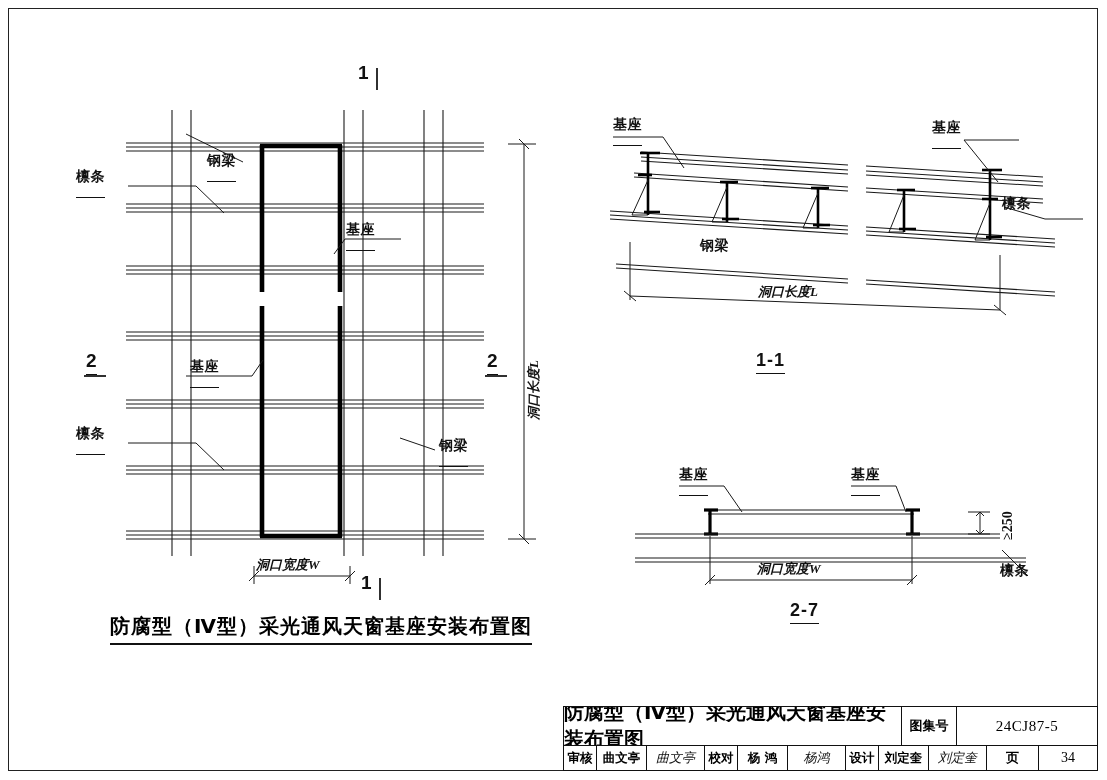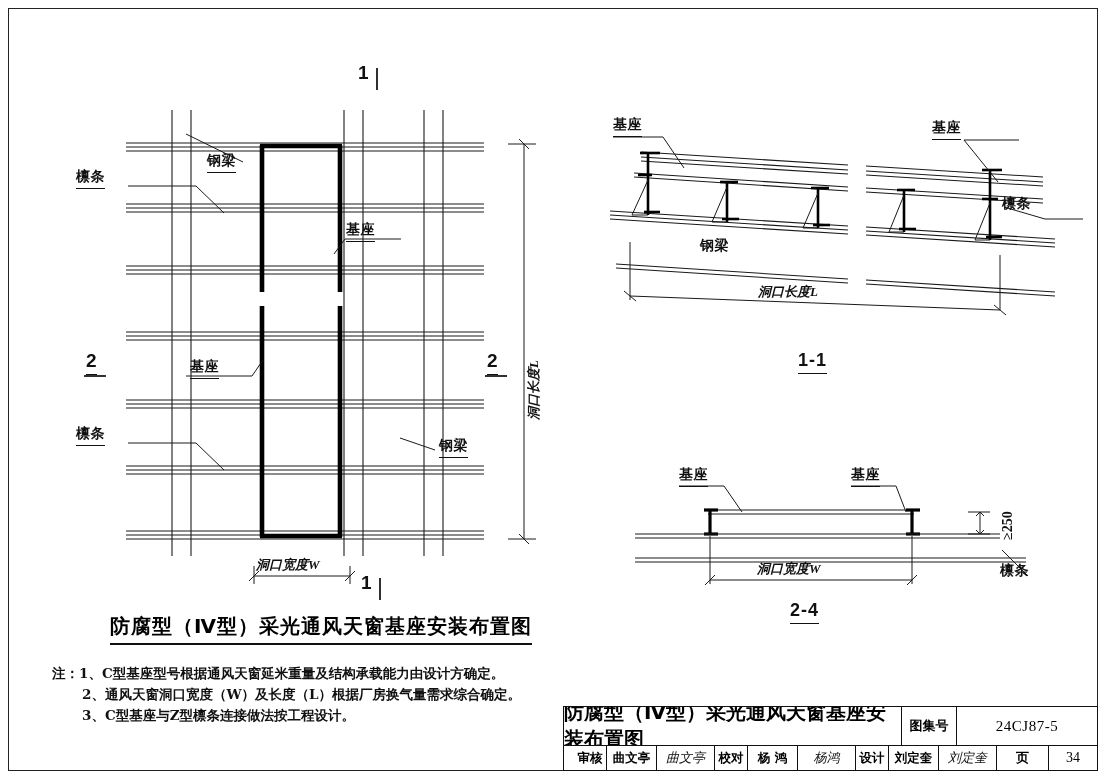--- a/index.html
+++ b/index.html
@@ -18,21 +18,21 @@
     position:absolute;left:8px;top:8px;width:1090px;height:763px;
     border:1.6px solid #222;
     box-sizing:border-box;
   }
   svg{position:absolute;left:0;top:0;}
   .txt{position:absolute;white-space:nowrap;color:#111;}
   .cjk{font-family:"DejaVu Sans","Liberation Sans",sans-serif;font-weight:700;}
 
   
   .lbl{font-size:14px;font-weight:700;letter-spacing:.5px;}
-  .lbl-u{border-bottom:1.4px solid #111;padding-bottom:2px;}
+  .lbl-u{border-bottom:1.4px solid #111;padding-bottom:11px;}
 
   .secnum{font-size:19px;font-weight:700;font-family:"Liberation Sans","DejaVu Sans",sans-serif;}
   .secnum-u{border-bottom:1.6px solid #111;padding-bottom:2px;}
 
   .dimtxt{font-size:13px;font-style:italic;font-weight:700;}
 
   .viewtag{font-size:18px;font-weight:700;font-family:"Liberation Sans","DejaVu Sans",sans-serif;
            border-bottom:1.8px solid #111;padding-bottom:2px;letter-spacing:1px;}
 
   
@@ -44,21 +44,21 @@
 
   
   .notes{position:absolute;left:52px;top:663px;width:500px;}
   .noteline{font-size:13.5px;font-weight:700;color:#111;line-height:21px;white-space:nowrap;
             font-family:"DejaVu Serif","Liberation Serif",serif;}
 
   
   .tb{position:absolute;left:563px;top:706px;width:535px;height:65px;
       border:1.8px solid #111;box-sizing:border-box;display:flex;flex-direction:column;}
   .tb-row1{display:flex;height:38px;border-bottom:1.4px solid #111;}
-  .tb-row2{display:flex;height:25px;margin-left:10px;}
+  .tb-row2{display:flex;height:25px;}
   .tb-cell{display:flex;align-items:center;justify-content:center;
            border-right:1.4px solid #111;box-sizing:border-box;overflow:hidden;}
   .tb-cell:last-child{border-right:none;}
   .tb-title{flex:0 0 338px;font-size:20px;font-weight:700;letter-spacing:0px;
             font-family:"DejaVu Sans","Liberation Sans",sans-serif;color:#000;}
   .tb-key{flex:0 0 55px;font-size:13px;font-weight:700;font-family:"DejaVu Serif","Liberation Serif",serif;text-align:right;}
   .tb-val{flex:1 1 auto;font-size:15px;font-family:"Liberation Serif","DejaVu Serif",serif;letter-spacing:.5px;}
   .r2-lab{flex:0 0 33px;font-size:12.5px;font-weight:700;font-family:"DejaVu Serif","Liberation Serif",serif;}
   .r2-nm{flex:0 0 50px;font-size:12.5px;font-weight:700;font-family:"DejaVu Serif","Liberation Serif",serif;}
   .r2-sig{flex:0 0 58px;font-size:13px;font-style:italic;font-family:"DejaVu Serif","Liberation Serif",serif;
@@ -283,42 +283,31 @@
   <div class="txt lbl cjk lbl-u" style="left:439px;top:437px;">钢梁</div>
 
   <div class="txt dimtxt" style="left:256px;top:556px;">洞口宽度W</div>
   <div class="txt dimtxt vert" style="left:525px;top:420px;">洞口长度L</div>
 
   <div class="txt lbl cjk lbl-u" style="left:613px;top:116px;">基座</div>
   <div class="txt lbl cjk lbl-u" style="left:932px;top:119px;">基座</div>
   <div class="txt lbl cjk" style="left:700px;top:237px;">钢梁</div>
   <div class="txt lbl cjk" style="left:1002px;top:195px;">檩条</div>
   <div class="txt dimtxt" style="left:758px;top:283px;">洞口长度L</div>
-  <div class="txt viewtag" style="left:798px;top:350px;">1-1</div>
+  <div class="txt viewtag" style="left:756px;top:350px;">1-1</div>
 
   <div class="txt lbl cjk lbl-u" style="left:679px;top:466px;">基座</div>
   <div class="txt lbl cjk lbl-u" style="left:851px;top:466px;">基座</div>
   <div class="txt lbl cjk" style="left:1000px;top:562px;">檩条</div>
   <div class="txt dimtxt" style="left:757px;top:560px;">洞口宽度W</div>
   <div class="txt dimtxt vert" style="left:1000px;top:540px;font-style:normal;font-size:14px;">≥250</div>
-  <div class="txt viewtag" style="left:790px;top:600px;">2-4</div>
+  <div class="txt viewtag" style="left:790px;top:600px;">2-7</div>
 
   <div class="caption" style="left:110px;top:613px;">防腐型（Ⅳ型）采光通风天窗基座安装布置图</div>
 
-  <div class="notes">
-    <div class="noteline">
-      <span>注：</span><span>1、C型基座型号根据通风天窗延米重量及结构承载能力由设计方确定。</span>
-    </div>
-    <div class="noteline" style="padding-left:30px;">
-      <span>2、通风天窗洞口宽度（W）及长度（L）根据厂房换气量需求综合确定。</span>
-    </div>
-    <div class="noteline" style="padding-left:30px;">
-      <span>3、C型基座与Z型檩条连接做法按工程设计。</span>
-    </div>
-  </div>
 
   <div class="tb">
     <div class="tb-row1">
       <div class="tb-cell tb-title">防腐型（Ⅳ型）采光通风天窗基座安装布置图</div>
       <div class="tb-cell tb-key">图集号</div>
       <div class="tb-cell tb-val">24CJ87-5</div>
     </div>
     <div class="tb-row2">
       <div class="tb-cell r2-lab">审核</div>
       <div class="tb-cell r2-nm">曲文亭</div>

